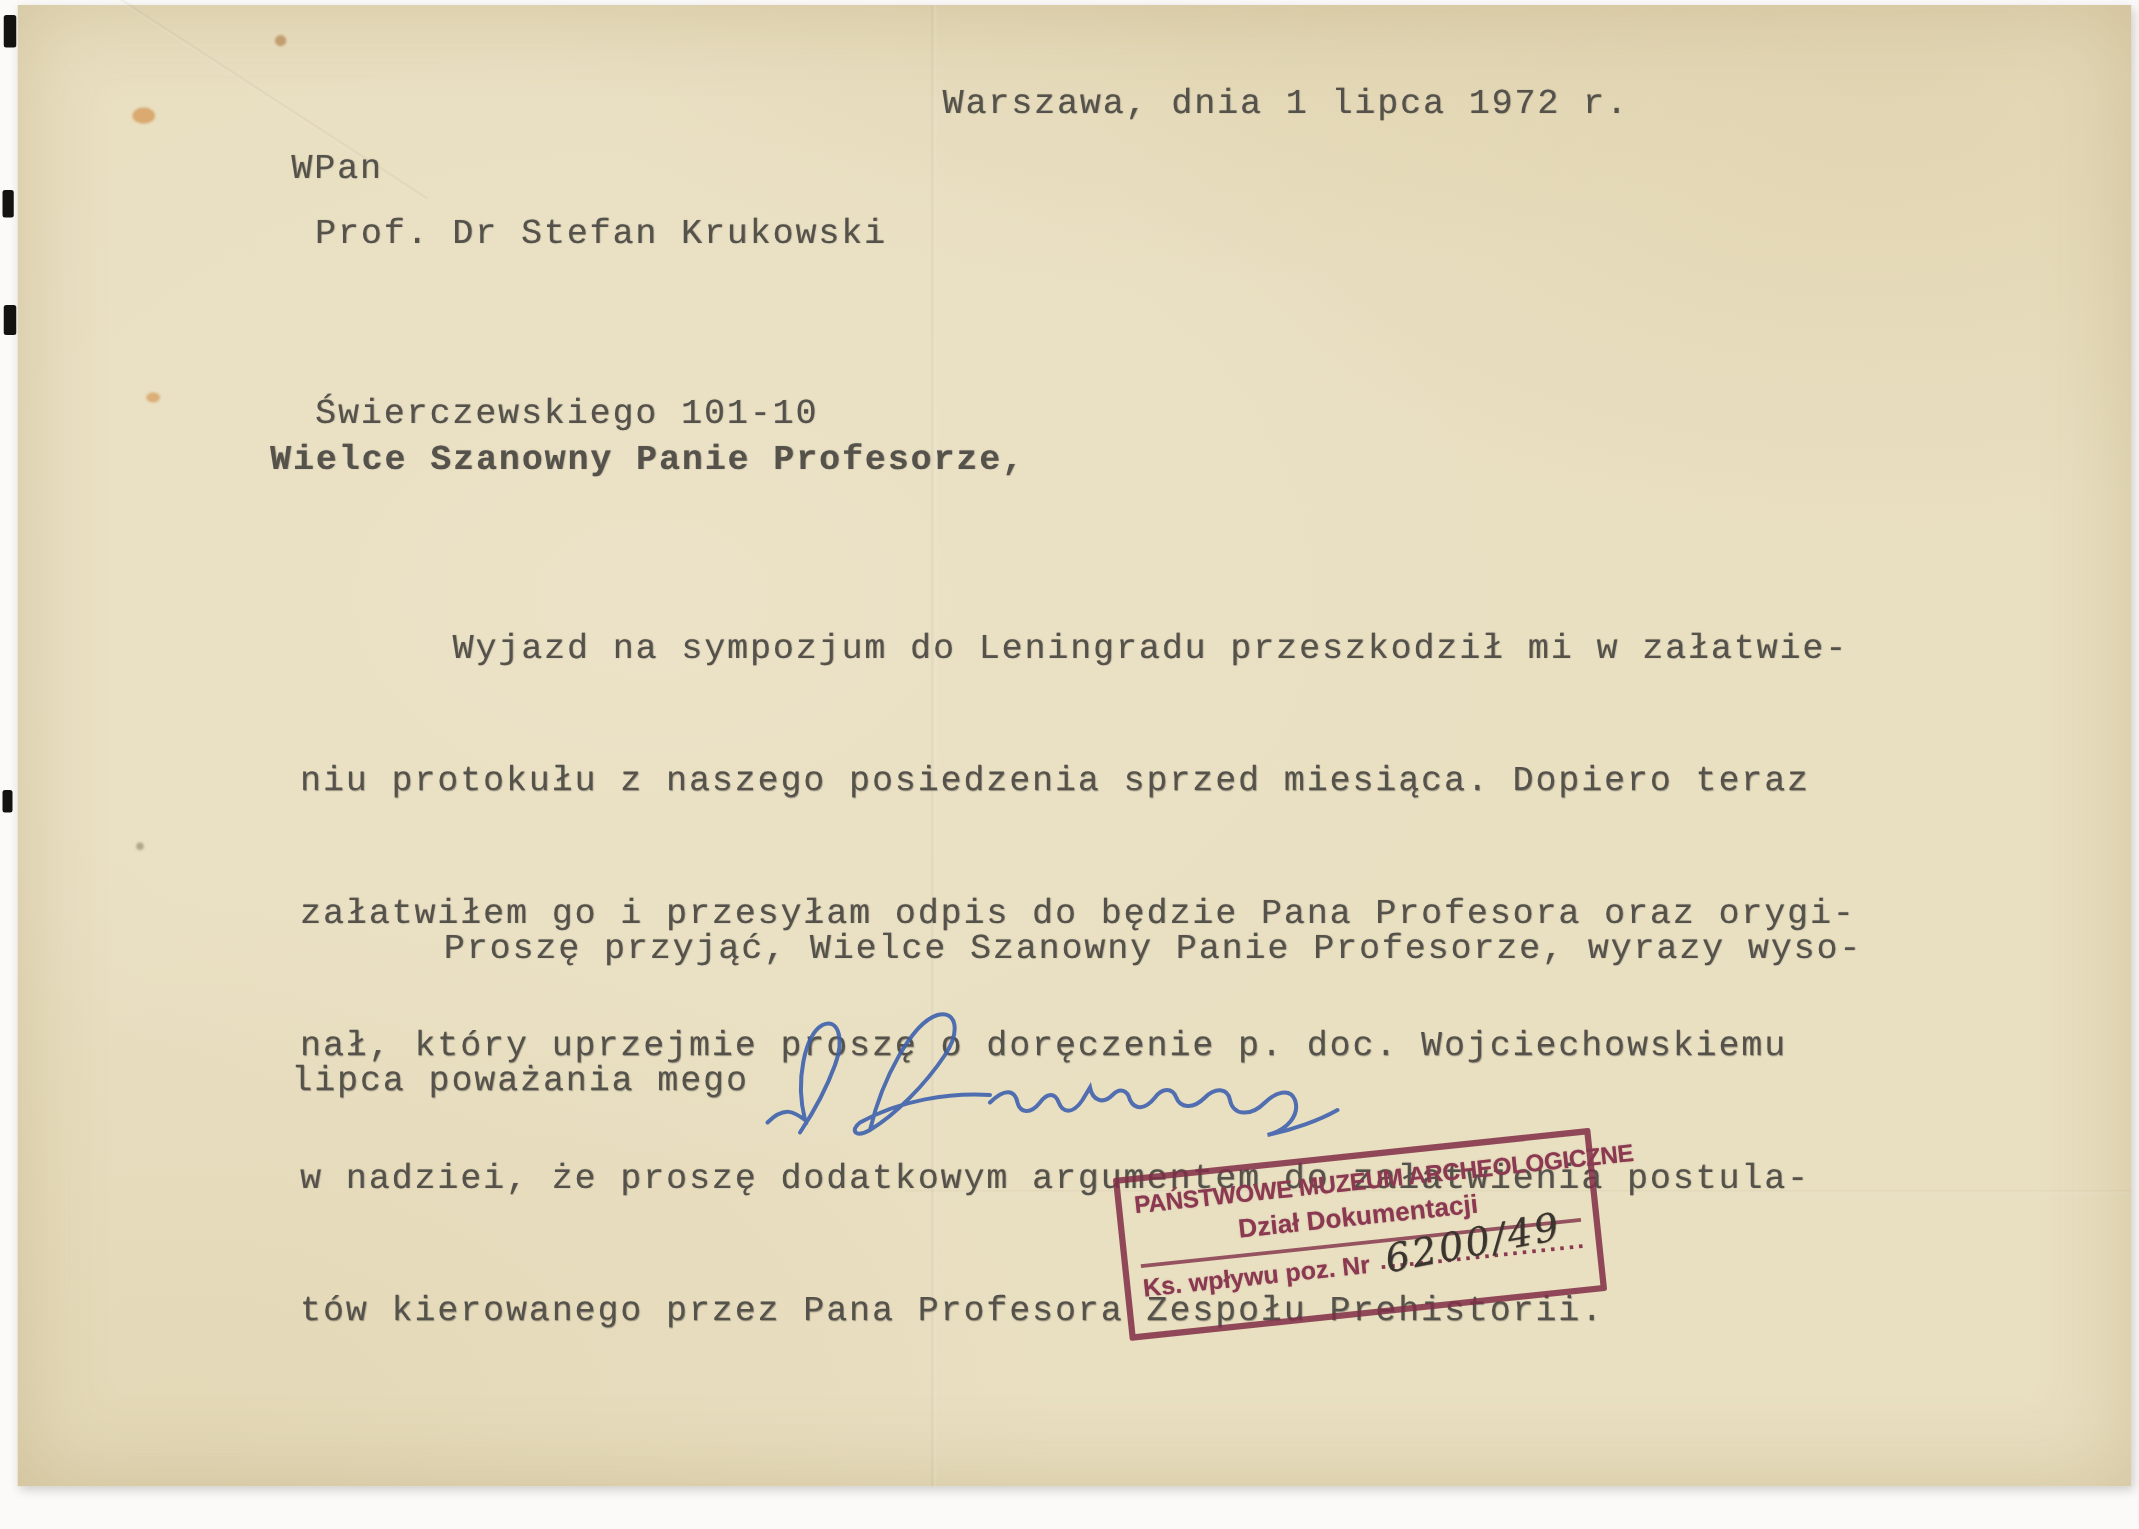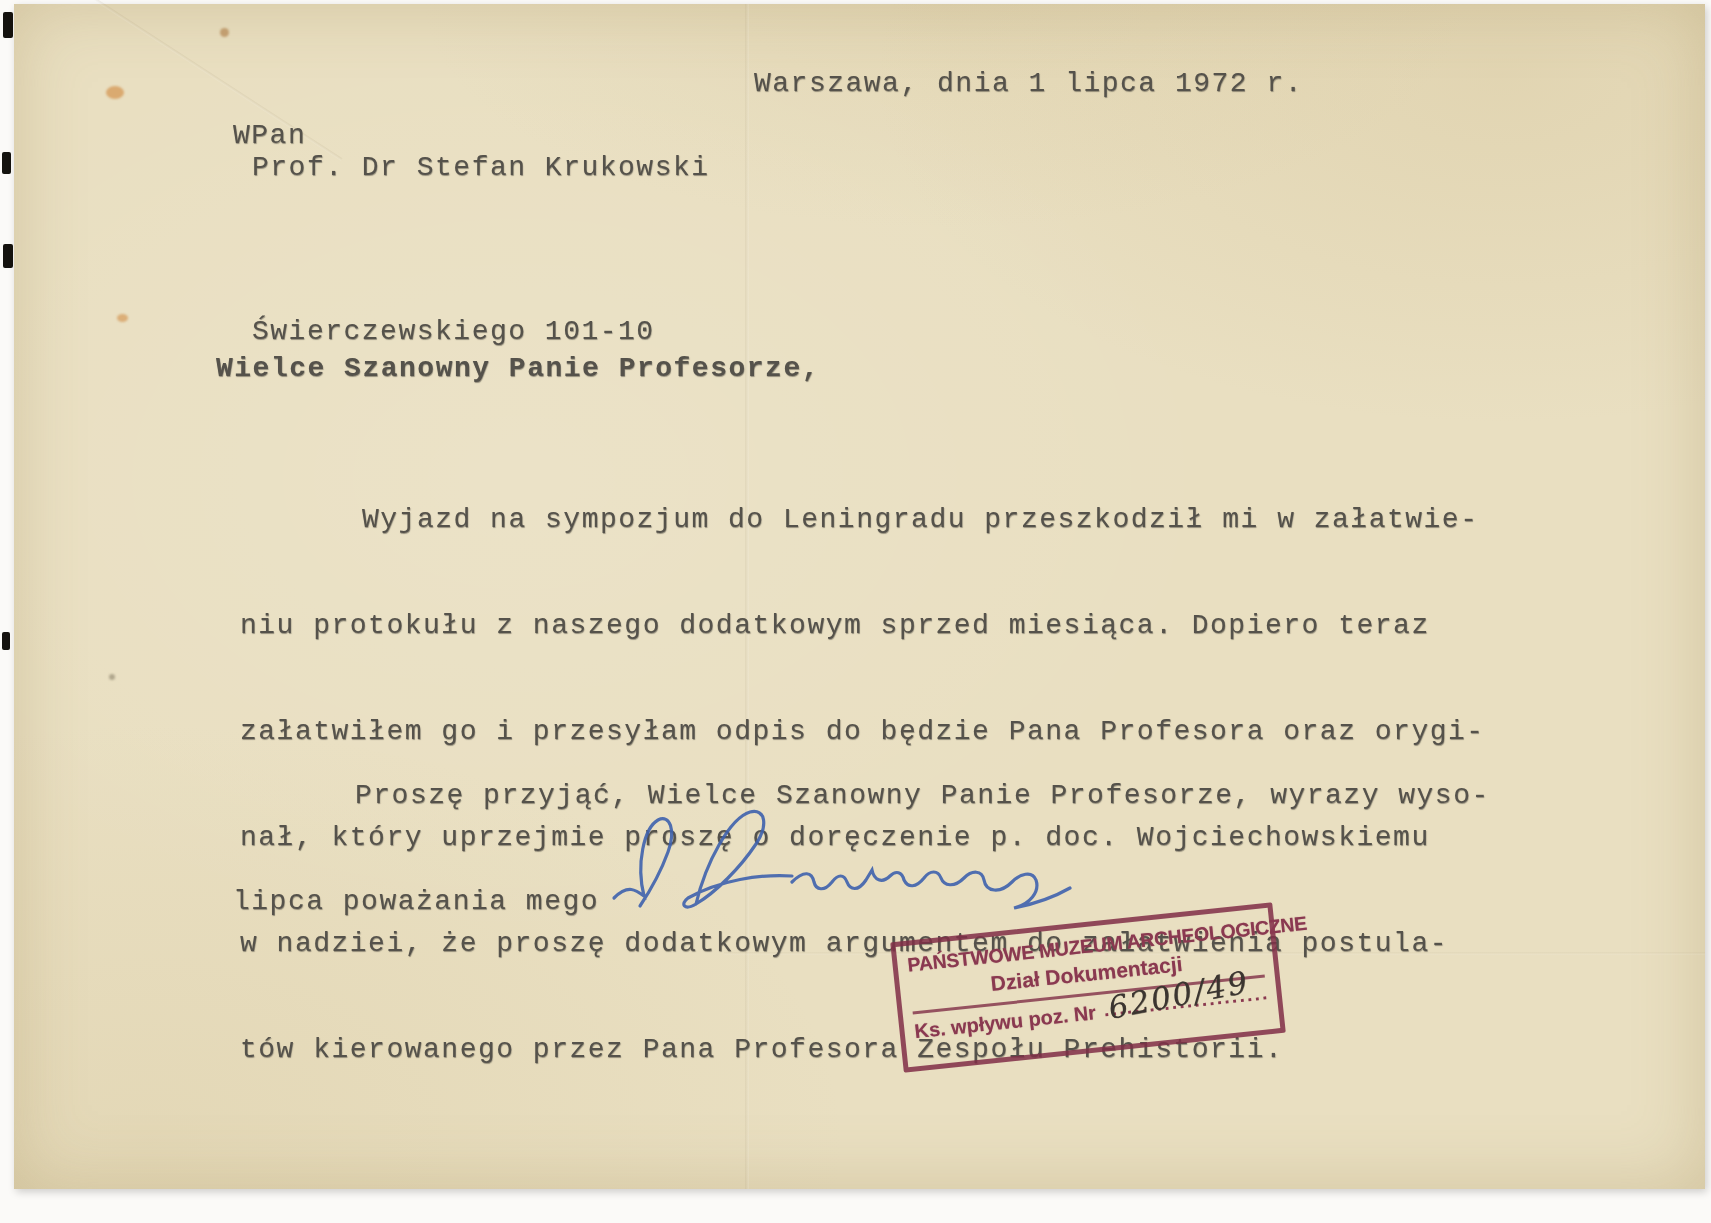--- a/index.html
+++ b/index.html
@@ -118,35 +118,35 @@
     <div class="crease-h"></div>
     <div class="crease-corner"></div>
     <div class="stain" style="left:92px;top:82px;width:18px;height:13px;background:rgba(205,125,45,0.55);"></div>
     <div class="stain" style="left:206px;top:24px;width:9px;height:9px;background:rgba(160,100,40,0.5);"></div>
     <div class="stain" style="left:103px;top:310px;width:11px;height:8px;background:rgba(205,125,45,0.5);"></div>
     <div class="stain" style="left:95px;top:670px;width:6px;height:6px;background:rgba(90,80,60,0.4);"></div>
 
     <div class="tw" style="left:721px;top:64px;margin-left:19px;">Warszawa, dnia 1 lipca 1972 r.</div>
 
     <div class="tw" style="left:219px;top:116px;">WPan</div>
-    <div class="tw" style="left:238px;top:148px;">Prof. Dr Stefan Krukowski</div>
+    <div class="tw" style="left:238px;top:168px;">Prof. Dr Stefan Krukowski</div>
     <div class="tw" style="left:238px;top:276px;margin-top:36px;">Świerczewskiego 101-10</div>
 
     <div class="tw" style="left:202px;top:349px;font-weight:bold;">Wielce Szanowny Panie Profesorze,</div>
 
     <div class="tw" style="left:226px;top:432px;">
       <div class="line indent">Wyjazd na sympozjum do Leningradu przeszkodził mi w załatwie-</div>
-      <div class="line">niu protokułu z naszego dodatkowym sprzed miesiąca. Dopiero teraz</div>
+      <div class="line">niu protokułu z naszego posiedzenia sprzed miesiąca. Dopiero teraz</div>
       <div class="line">załatwiłem go i przesyłam odpis do będzie Pana Profesora oraz orygi-</div>
       <div class="line">nał, który uprzejmie proszę o doręczenie p. doc. Wojciechowskiemu</div>
       <div class="line">w nadziei, że proszę dodatkowym argumentem do załatwienia postula-</div>
       <div class="line">tów kierowanego przez Pana Profesora Zespołu Prehistorii.</div>
     </div>
 
-    <div class="tw" style="left:219px;top:708px;">
+    <div class="tw" style="left:219px;top:672px;">
       <div class="line indent">Proszę przyjąć, Wielce Szanowny Panie Profesorze, wyrazy wyso-</div>
       <div class="line">lipca poważania mego</div>
     </div>
 
     <svg class="signature" viewBox="0 0 500 140">
       <g fill="none" stroke="#3f62ae" stroke-width="3.2" stroke-linecap="round" opacity="0.9">
         <path d="M 30 104 C 44 90 52 96 60 102 C 52 70 60 34 74 26 C 86 20 92 36 84 58 C 76 80 64 100 56 112"></path>
         <path d="M 112 110 C 122 68 146 24 166 18 C 182 14 184 32 172 50 C 156 74 132 98 112 110 C 100 117 96 110 104 104 C 136 86 176 80 208 82"></path>
         <path d="M 208 88 C 220 76 228 78 230 88 C 232 96 240 98 248 88 C 254 80 260 80 263 88 C 266 96 274 98 282 86 L 288 76 C 290 86 298 90 306 82 C 312 76 318 78 320 86 C 324 94 332 94 340 84 C 346 76 354 76 357 84 C 360 92 370 94 380 84 C 388 76 398 76 400 86 C 402 98 416 100 428 88 C 436 80 448 76 452 86 C 456 98 446 110 430 114 C 450 110 472 102 486 94"></path>
       </g>

